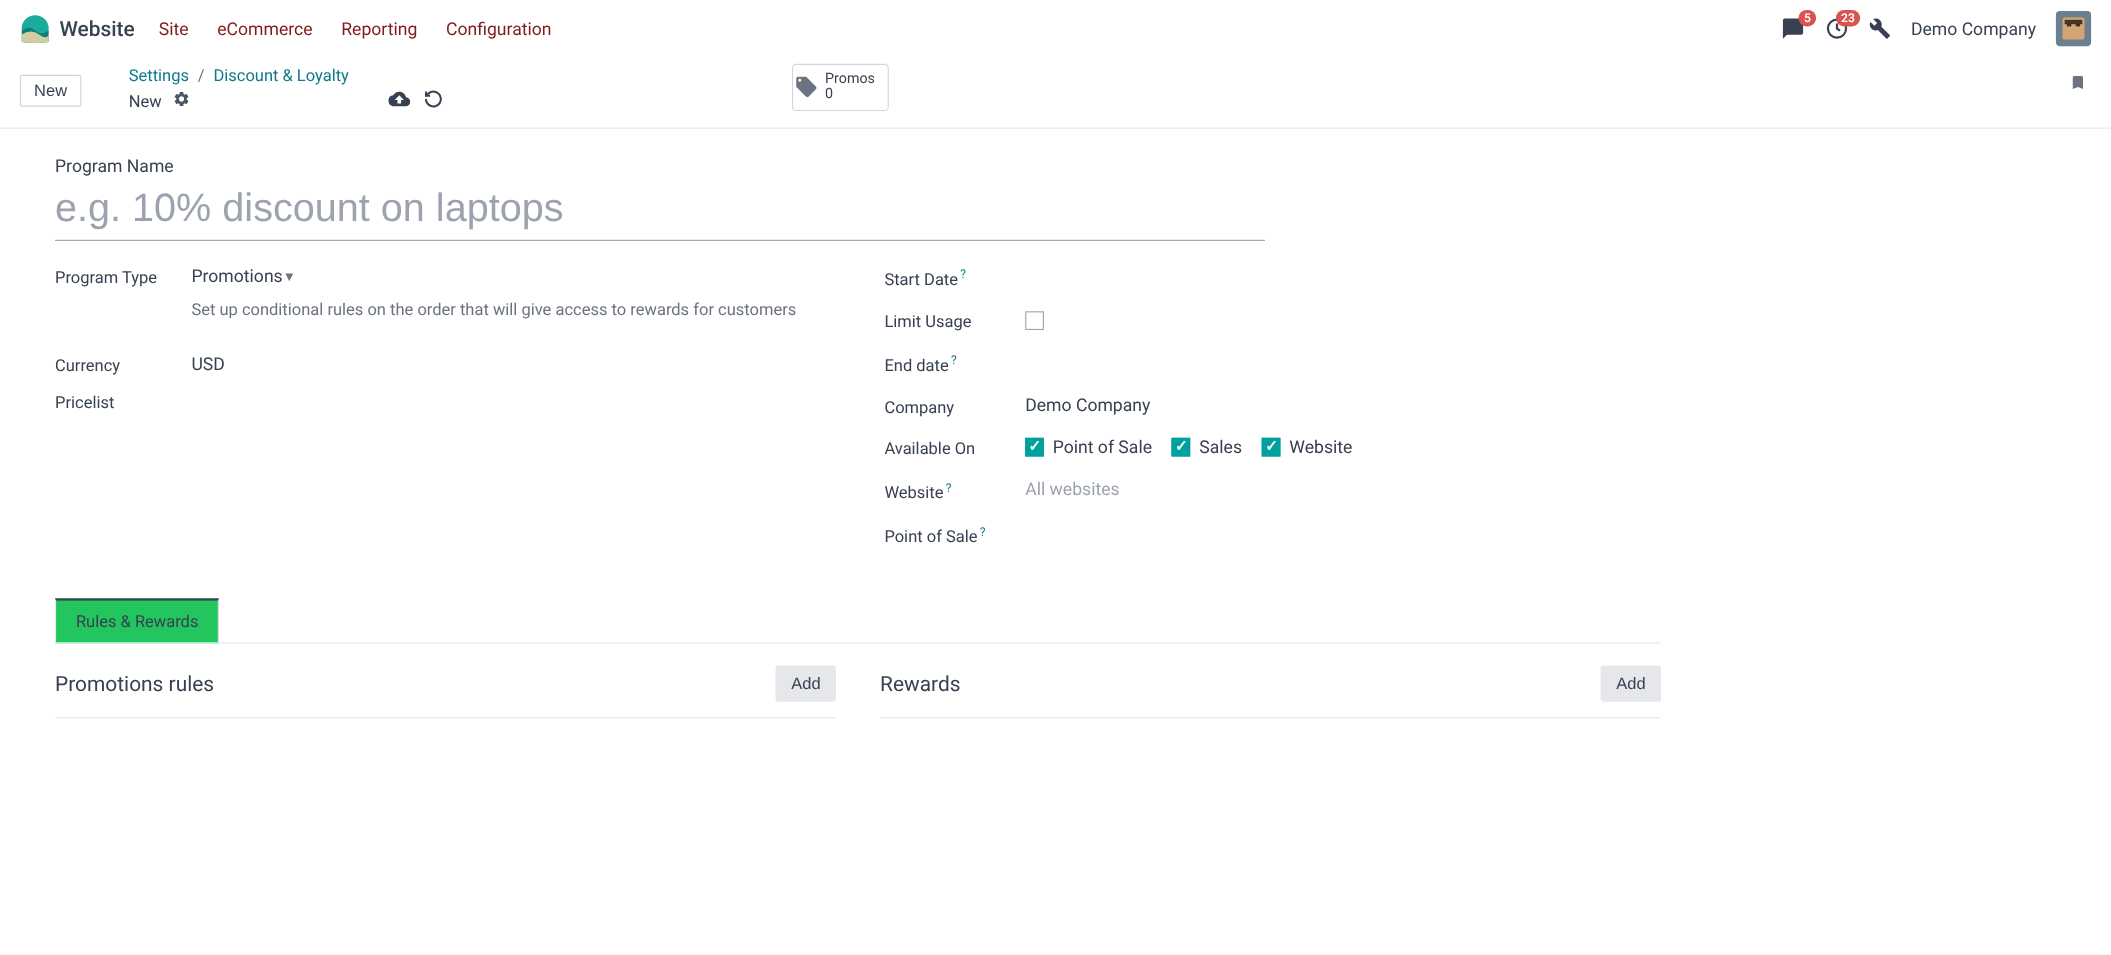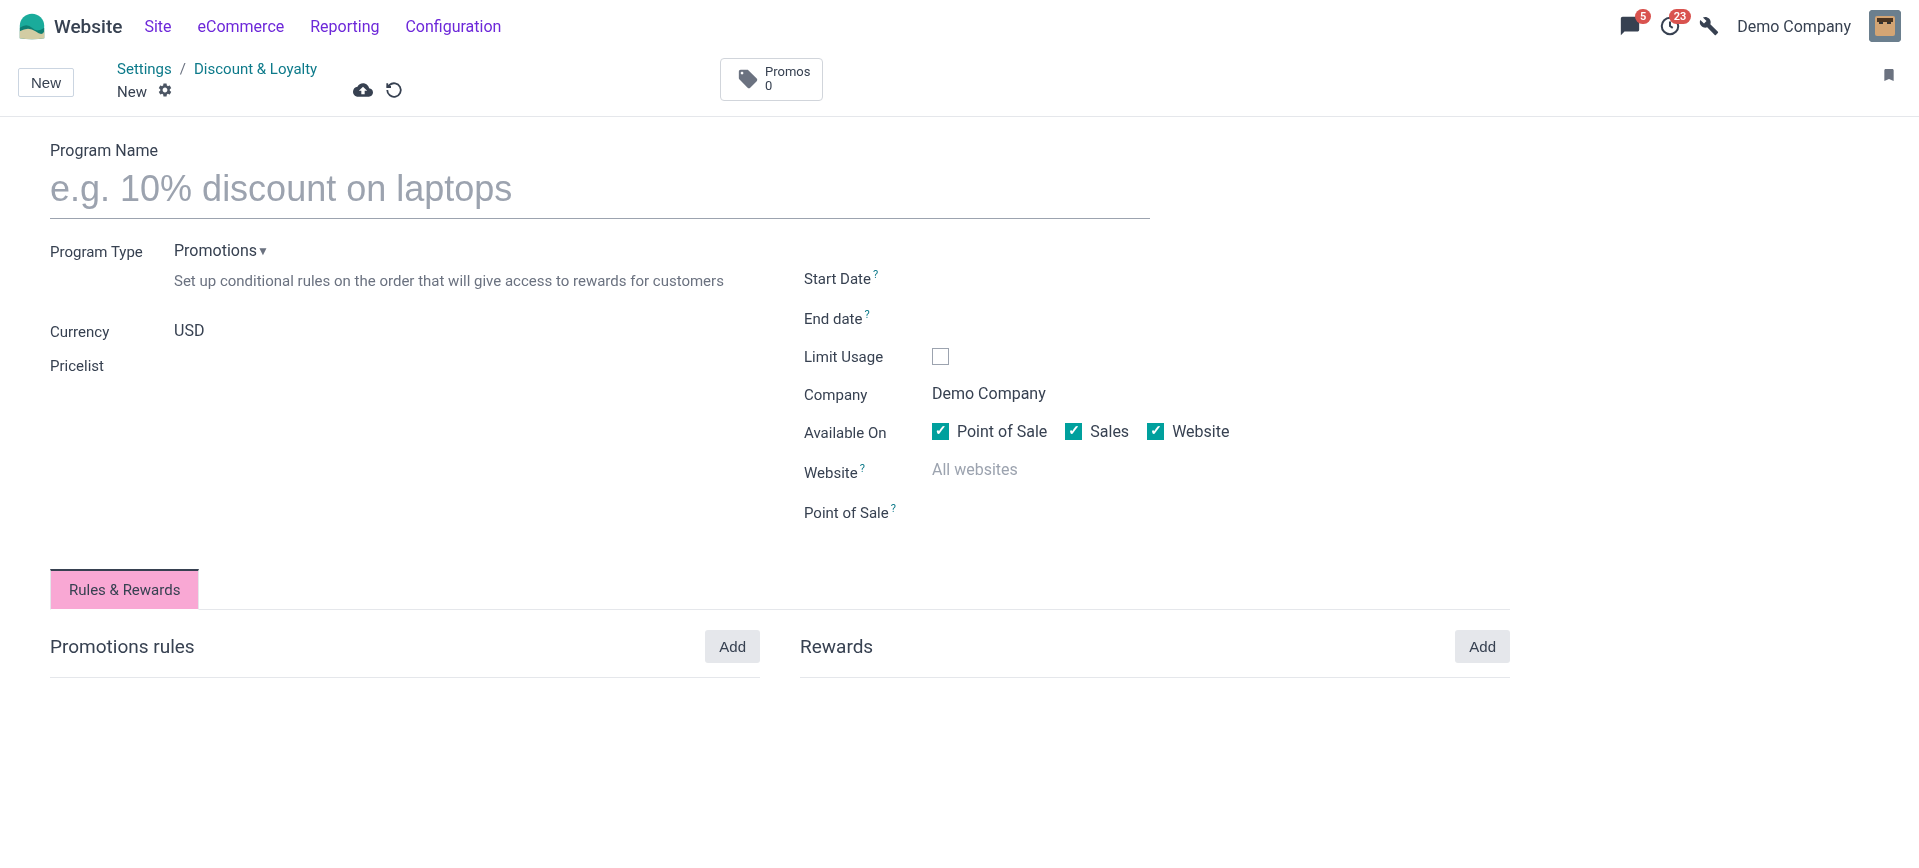--- a/index.html
+++ b/index.html
@@ -4,68 +4,68 @@
 <style>
   * { box-sizing: border-box; margin: 0; padding: 0; }
   body { font-family: -apple-system, BlinkMacSystemFont, "Segoe UI", Roboto, "Helvetica Neue", Arial, sans-serif; font-size: 14px; color: #374151; background: #fff; }
   
   
   .topnav { display: flex; align-items: center; padding: 6px 18px; height: 52px; }
   .logo { width: 28px; height: 28px; margin-right: 8px; position: relative; }
   .logo svg { width: 28px; height: 28px; }
   .app-name { font-size: 19px; color: #374151; font-weight: 500; margin-right: 22px; }
   .topnav-menu { display: flex; gap: 26px; }
-  .topnav-menu a { color: #6d28d9; text-decoration: none; font-size: 16px; cursor: pointer; }
+  .topnav-menu a { color: #7f1d1d; text-decoration: none; font-size: 16px; cursor: pointer; }
   .topnav-right { margin-left: auto; display: flex; align-items: center; gap: 18px; }
   .icon-btn { position: relative; cursor: pointer; display: inline-flex; align-items: center; justify-content: center; }
   .badge { position: absolute; top: -6px; right: -10px; background: #d9534f; color: #fff; border-radius: 10px; font-size: 11px; padding: 0 5px; line-height: 15px; min-width: 15px; text-align: center; font-weight: 600; }
   .company-name { font-size: 16px; color: #374151; }
   .avatar { width: 32px; height: 32px; border-radius: 4px; background: #5a6c7d; display: flex; align-items: center; justify-content: center; overflow: hidden; }
   
   
   .controlbar { display: flex; align-items: center; padding: 8px 18px 12px 18px; border-bottom: 1px solid #e5e7eb; position: relative; gap: 29px; }
   .new-btn { border: 1px solid #cbd5e1; background: #fff; padding: 5px 12px; font-size: 15px; color: #374151; cursor: pointer; border-radius: 2px; margin-right: 14px; }
   .breadcrumb-row { display: flex; flex-direction: column; gap: 2px; }
   .breadcrumb { display: flex; align-items: center; gap: 8px; font-size: 15px; }
   .breadcrumb a { color: #0d7a8a; text-decoration: none; cursor: pointer; }
   .breadcrumb .sep { color: #6b7280; }
   .breadcrumb-current { display: flex; align-items: center; gap: 10px; font-size: 15px; color: #374151; }
   .status-icons { display: inline-flex; gap: 12px; margin-left: 170px; align-items: center; }
   .status-icons span { color: #4b5563; cursor: pointer; font-size: 16px; }
-  .stat-box { border: 1px solid #d1d5db; border-radius: 4px; padding: 6px 12px 6px 16px; display: flex; align-items: center; gap: 6px; cursor: pointer; margin-left: auto; position: absolute; left: 720px; top: 6px; }
+  .stat-box { border: 1px solid #d1d5db; border-radius: 4px; padding: 6px 12px 6px 1px; display: flex; align-items: center; gap: 6px; cursor: pointer; margin-left: auto; position: absolute; left: 720px; top: 6px; }
   .stat-box .stat-text { display: flex; flex-direction: column; line-height: 1.1; font-size: 13px; }
   .bookmark { position: absolute; right: 22px; top: 14px; color: #6b7280; cursor: pointer; font-size: 18px; }
   
   
   .sheet { padding: 18px 50px 40px 50px; max-width: 1560px; }
   .label-row { font-size: 16px; color: #374151; margin-bottom: 4px; margin-top: 6px; }
   .program-name-input { width: 1100px; font-size: 36px; border: none; border-bottom: 1px solid #9ca3af; padding: 4px 0 8px 0; color: #1d4ed8; outline: none; }
   .program-name-input::placeholder { color: #9ca3af; }
   
   .form-columns { display: flex; gap: 40px; margin-top: 22px; }
   .col-left { width: 720px; }
-  .col-right { width: 720px; margin-top: 25px; }
+  .col-right { width: 720px; }
   .field-row { display: flex; margin-bottom: 14px; align-items: flex-start; }
   .field-label { width: 124px; font-size: 15px; color: #374151; padding-top: 2px; flex-shrink: 0; }
   .field-value { font-size: 16px; color: #374151; flex: 1; }
   .select-wrap { display: flex; align-items: center; justify-content: flex-start; width: 590px; }
   .select-caret { color: #6b7280; font-size: 12px; }
   .field-desc { font-size: 15px; color: #6b7280; margin-top: 10px; line-height: 1.5; width: 560px; }
   .help-sup { color: #0d7a8a; font-size: 11px; vertical-align: super; cursor: pointer; margin-left: 2px; }
   .placeholder-text { color: #9ca3af; }
   
   .checkbox-sq { width: 17px; height: 17px; border: 1px solid #9ca3af; display: inline-block; vertical-align: middle; cursor: pointer; background: #fff; }
   .checkbox-sq.checked { background: #00a09d; border-color: #00a09d; position: relative; }
   .checkbox-sq.checked::after { content: "✓"; color: #fff; position: absolute; top: -2px; left: 2px; font-size: 14px; font-weight: bold; }
   .check-group { display: flex; gap: 18px; align-items: center; }
   .check-item { display: flex; align-items: center; gap: 8px; }
   
   
   .tabs { margin-top: 28px; border-bottom: 1px solid #e5e7eb; }
-  .tab { display: inline-block; padding: 10px 18px; font-size: 15px; border: 1px solid #e5e7eb; border-bottom: 1px solid #fff; border-top: 2px solid #374151; background: #f9a8d4; position: relative; top: 1px; cursor: pointer; }
+  .tab { display: inline-block; padding: 10px 18px; font-size: 15px; border: 1px solid #e5e7eb; border-bottom: 1px solid #fff; border-top: 2px solid #374151; background: #22c55e; position: relative; top: 1px; cursor: pointer; }
   
   
   .rr-row { display: flex; gap: 40px; margin-top: 20px; }
   .rr-col { flex: 1; }
   .rr-header { display: flex; justify-content: space-between; align-items: center; margin-bottom: 14px; }
   .rr-title { font-size: 19px; color: #374151; }
   .add-btn { background: #e5e7eb; border: none; padding: 8px 14px; font-size: 15px; color: #374151; cursor: pointer; border-radius: 3px; }
   .rr-box { border-top: 1px solid #e5e7eb; height: 20px; }
   
   .col-right .field-row { margin-bottom: 18px; }
@@ -195,30 +195,30 @@
     </div>
 
     <div class="col-right">
       <div class="field-row">
         <div class="field-label">
           <span>Start Date</span><span class="help-sup">?</span>
         </div>
         <div class="field-value"></div>
       </div>
       <div class="field-row">
-        <div class="field-label">
-          <span>End date</span><span class="help-sup">?</span>
-        </div>
-        <div class="field-value"></div>
-      </div>
-      <div class="field-row">
         <div class="field-label">Limit Usage</div>
         <div class="field-value">
           <span class="checkbox-sq"></span>
         </div>
+      </div>
+      <div class="field-row">
+        <div class="field-label">
+          <span>End date</span><span class="help-sup">?</span>
+        </div>
+        <div class="field-value"></div>
       </div>
       <div class="field-row">
         <div class="field-label">Company</div>
         <div class="field-value">Demo Company</div>
       </div>
       <div class="field-row">
         <div class="field-label">Available On</div>
         <div class="field-value">
           <div class="check-group">
             <div class="check-item">

